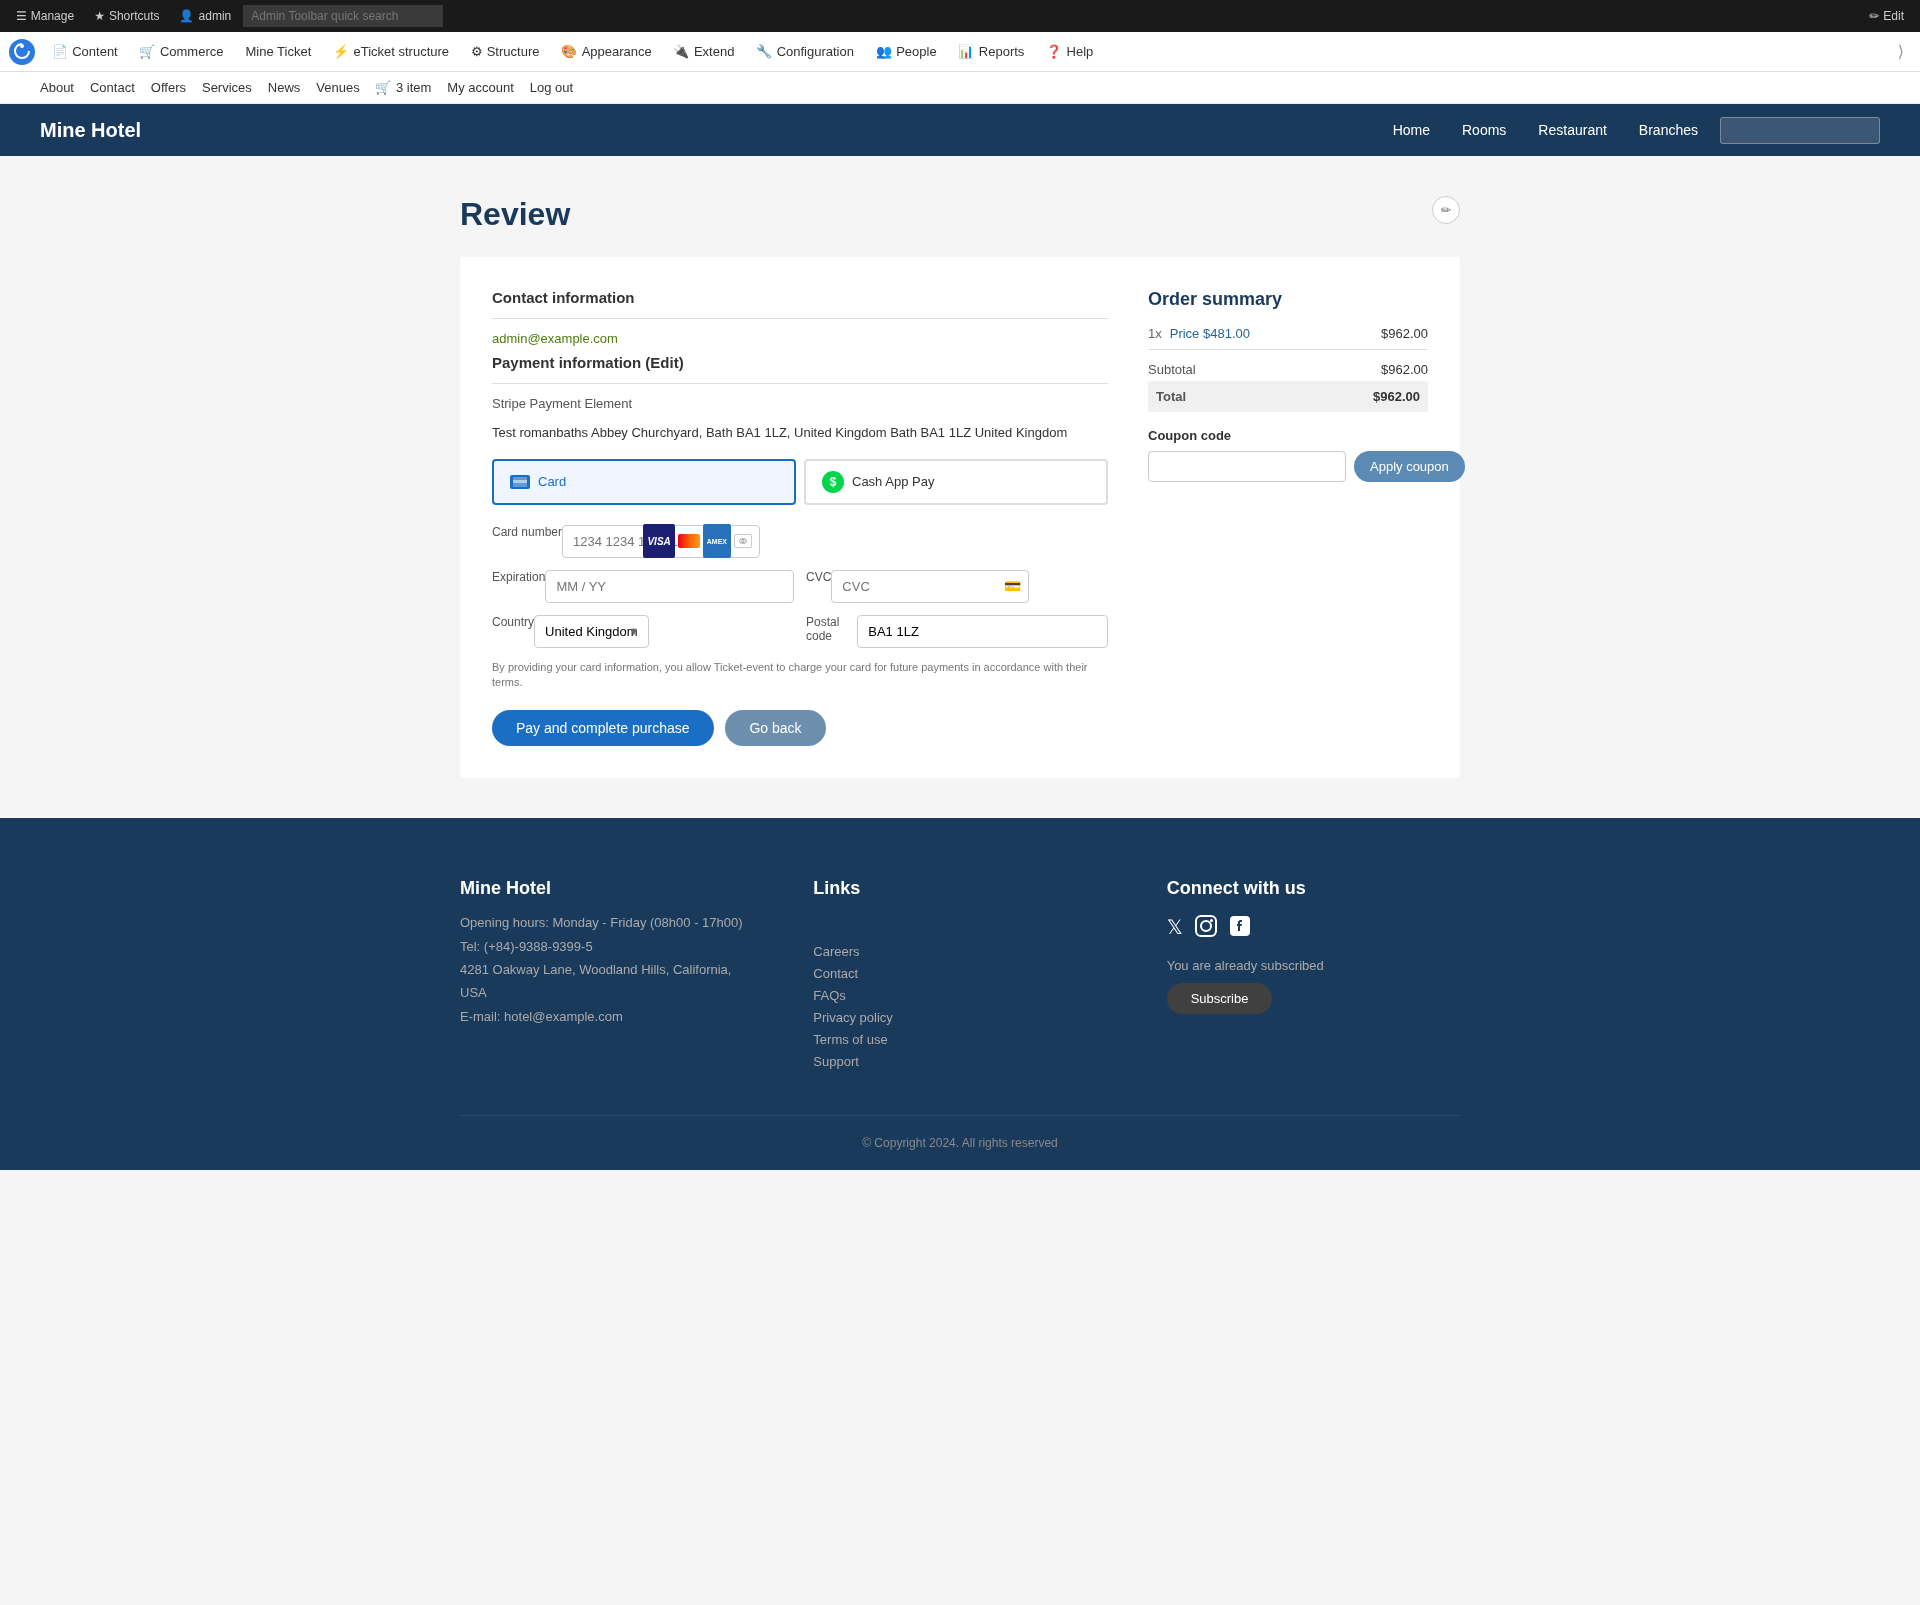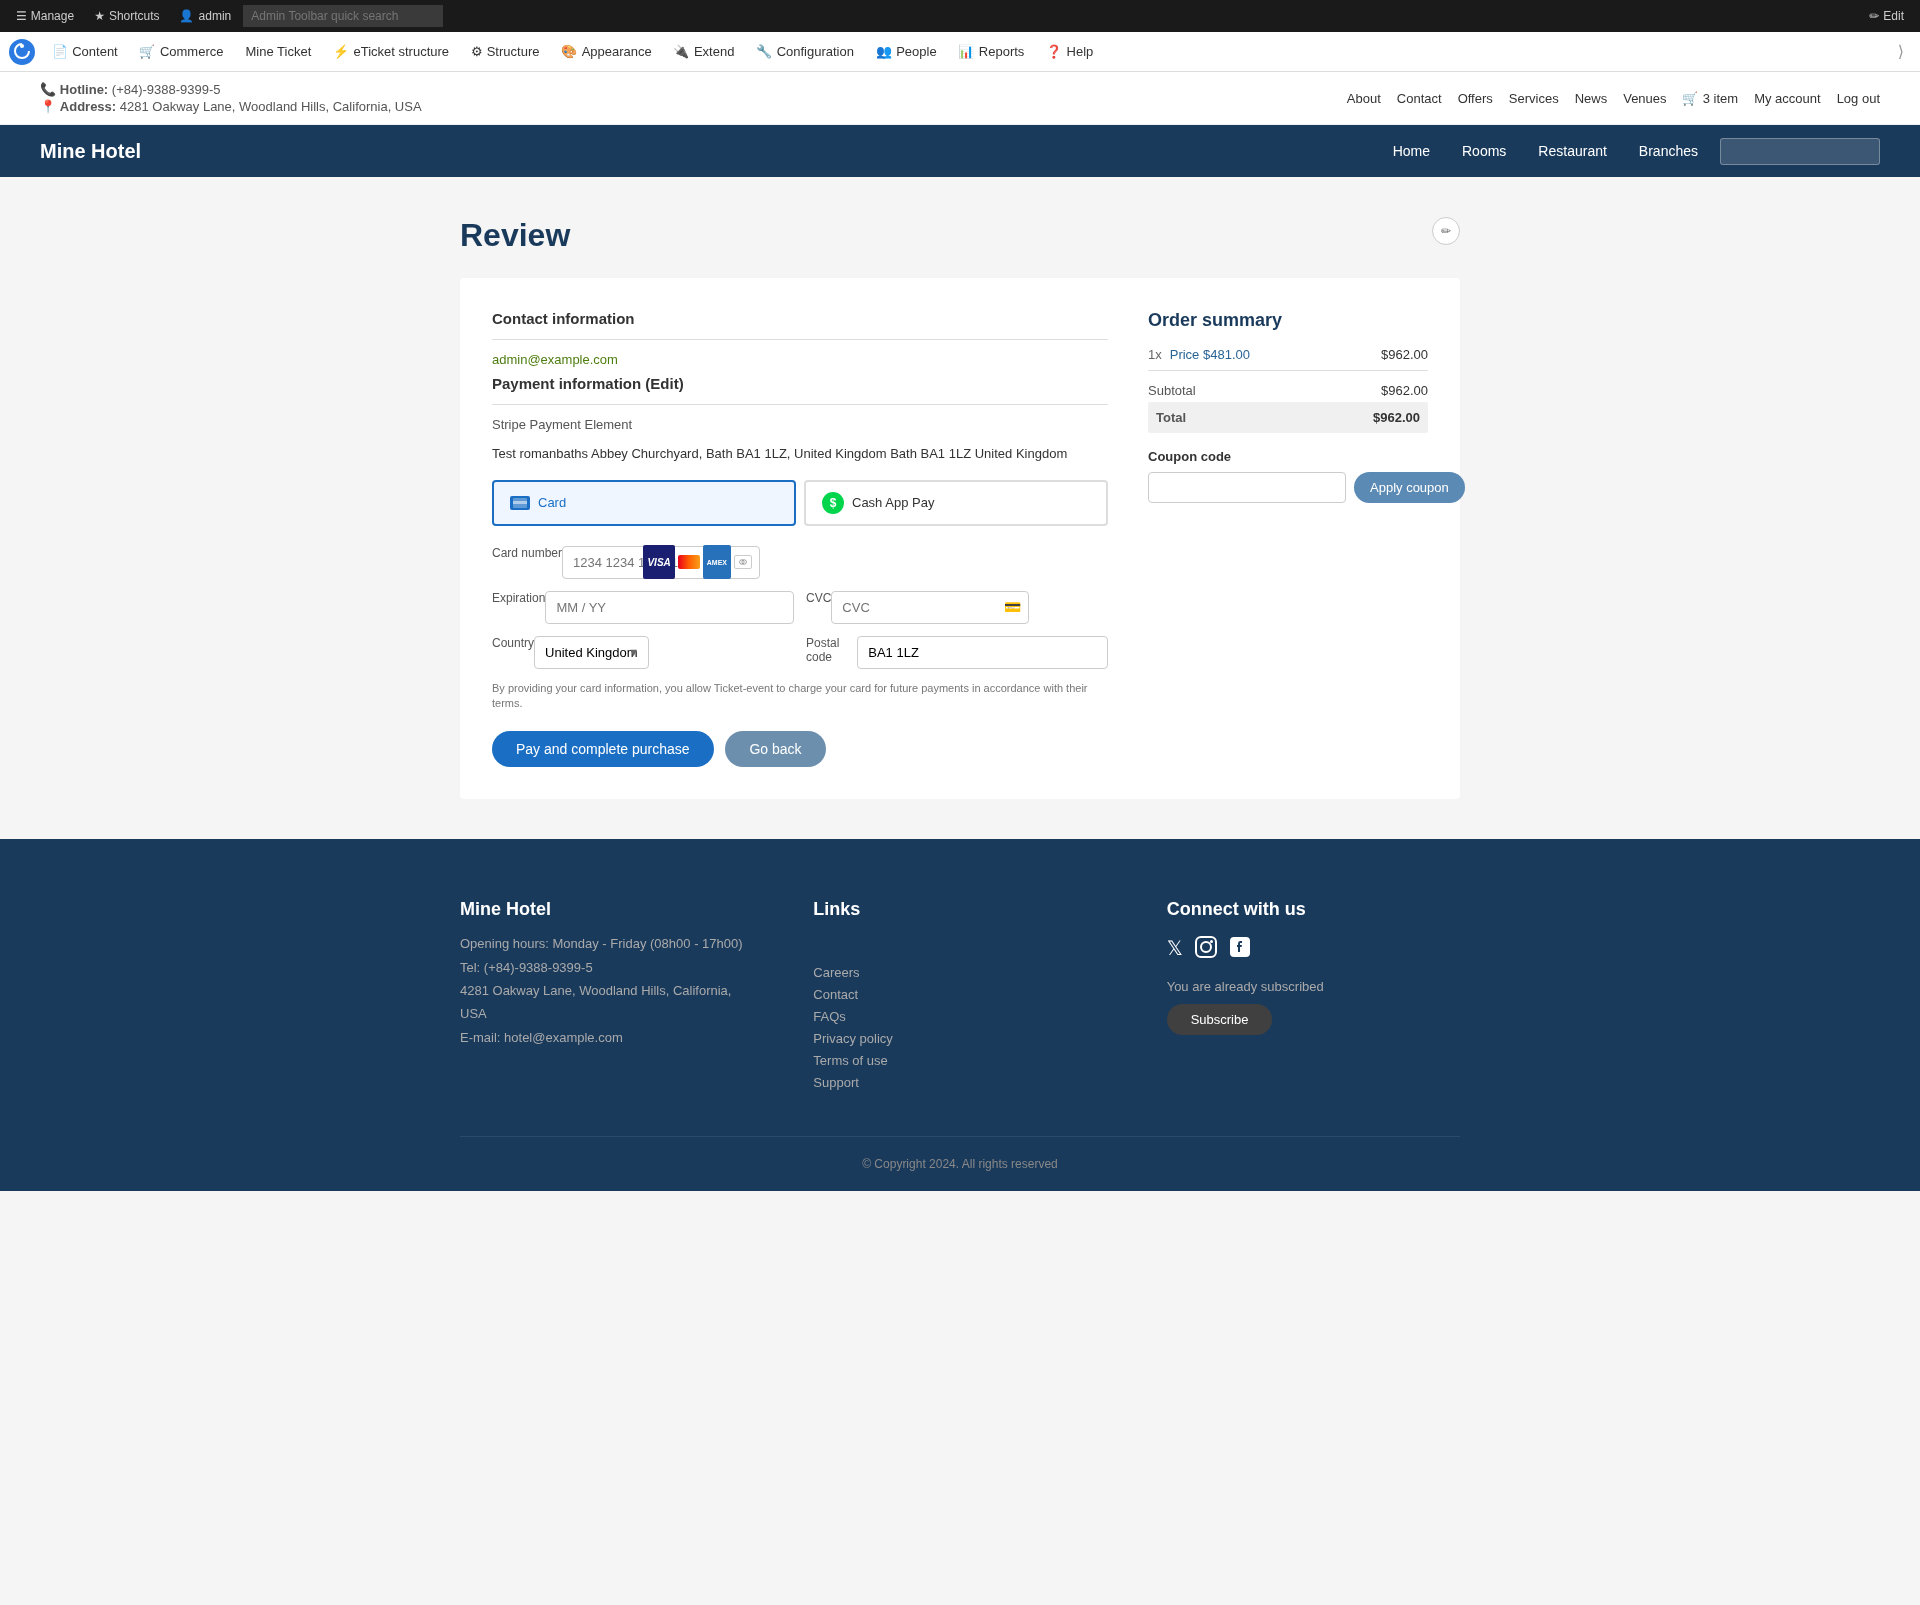--- a/index.html
+++ b/index.html
@@ -499,32 +499,20 @@
   </div>
   <div class="cms-item">
     <span>❓</span>
     <span>Help</span>
   </div>
   <div class="spacer"></div>
   <div class="help-icon">⟩</div>
 </div>
 
 <div class="site-topbar">
-  <div class="contact-info">
-    <div>
-      <span>📞</span>
-      <strong>Hotline:</strong>
-      <span>(+84)-9388-9399-5</span>
-    </div>
-    <div>
-      <span>📍</span>
-      <strong>Address:</strong>
-      <span>4281 Oakway Lane, Woodland Hills, California, USA</span>
-    </div>
-  </div>
   <div class="top-nav">
     <a href="#">About</a>
     <a href="#">Contact</a>
     <a href="#">Offers</a>
     <a href="#">Services</a>
     <a href="#">News</a>
     <a href="#">Venues</a>
     <a href="#" class="cart-link">
       <span>🛒</span>
       <span>3 item</span>

